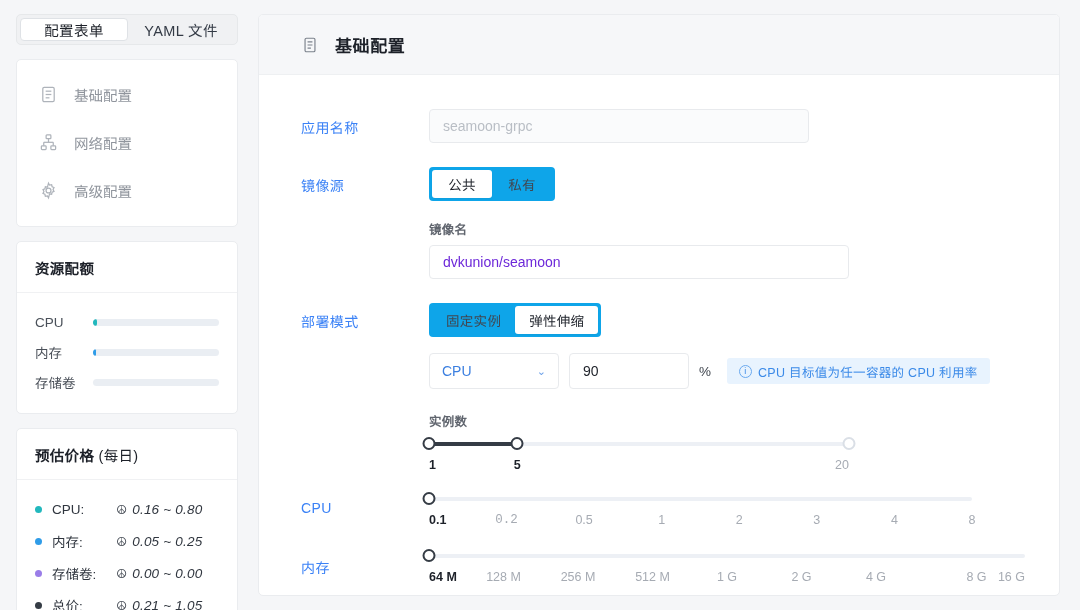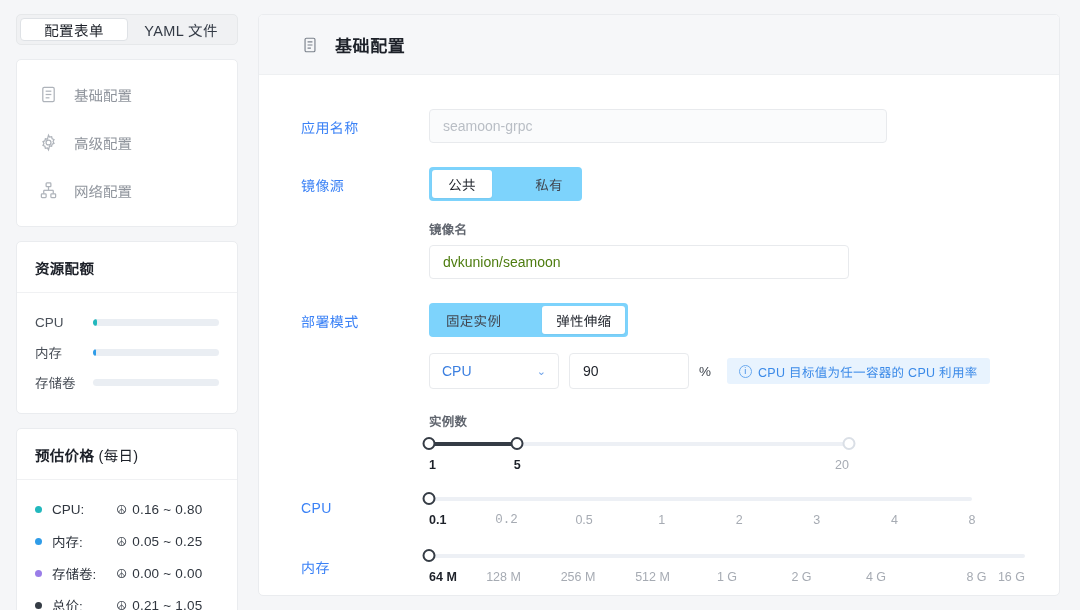--- a/index.html
+++ b/index.html
@@ -50,21 +50,21 @@
   .quota-row { display: flex; align-items: center; height: 30px; }
   .quota-label { width: 58px; flex: 0 0 58px; font-size: 13.5px; color: #4a5059; }
   .bar { flex: 1; height: 7px; border-radius: 4px; background: #eaeef3; overflow: hidden; }
   .bar > i { display: block; height: 100%; border-radius: 4px; }
 
   .price-body { padding: 13px 18px 16px 18px; }
   .price-row { display: flex; align-items: center; height: 32px; font-size: 13.5px; color: #30363f; }
   .dot { width: 7px; height: 7px; border-radius: 50%; flex: 0 0 7px; margin-right: 10px; }
   .price-key { width: 64px; flex: 0 0 64px; }
   .coin { margin-right: 5px; font-size: 12.5px; color: #4a5059; }
-  .price-val { letter-spacing: .2px; }
+  .price-val { letter-spacing: .2px; font-style: italic; }
 
   
   .main {
     flex: 1; background: #ffffff; border: 1px solid #eaecef;
     border-radius: 5px; display: flex; flex-direction: column; overflow: hidden;
   }
   .main-head {
     height: 60px; background: #f6f7f9; border-bottom: 1px solid #eef0f2;
     display: flex; align-items: center; padding: 0 0 0 42px; gap: 16px;
   }
@@ -76,29 +76,29 @@
   .frow { display: flex; align-items: flex-start; padding-left: 42px; }
   .flabel {
     width: 128px; flex: 0 0 128px; font-size: 14px; color: #3b82f6;
     padding-top: 8px; letter-spacing: .4px;
   }
   .fctl { flex: 1; padding-right: 30px; }
 
   .input {
     height: 34px; border: 1px solid #e8eaed; border-radius: 4px;
     display: flex; align-items: center; padding: 0 13px; font-size: 14px;
-    color: #4d7c0f; background: #fff;
+    color: #6d28d9; background: #fff;
   }
   .input.disabled { background: #fafbfc; color: #b9bec5; }
-  .input.w380 { width: 458px; }
+  .input.w380 { width: 380px; }
   .input.w420 { width: 420px; }
 
   .seg {
-    display: inline-flex; background: #7dd3fc; border-radius: 4px;
-    padding: 3px; height: 34px; gap: 27px;
+    display: inline-flex; background: #0ea5e9; border-radius: 4px;
+    padding: 3px; height: 34px;
   }
   .seg > div {
     display: flex; align-items: center; justify-content: center;
     min-width: 60px; padding: 0 14px; font-size: 13.5px; color: #414751;
     border-radius: 3px; cursor: pointer; letter-spacing: .3px;
   }
   .seg > div.on { background: #ffffff; color: #1d2129; box-shadow: 0 1px 2px rgba(0,0,0,.05); }
 
   .sublabel { font-size: 12.5px; color: #60656e; margin-bottom: 7px; letter-spacing: .3px; font-weight: bold; }
 
@@ -168,44 +168,44 @@
       <div class="nav-item">
         <span class="ico">
           <svg viewBox="0 0 20 20" fill="none" stroke="currentColor" stroke-width="1.3">
             <rect x="4" y="2.5" width="12" height="15" rx="1.5"></rect>
             <line x1="7" y1="6.5" x2="13" y2="6.5"></line>
             <line x1="7" y1="10" x2="13" y2="10"></line>
             <line x1="7" y1="13.5" x2="11" y2="13.5"></line>
           </svg>
         </span>
         <span>基础配置</span>
-      </div>
-      <div class="nav-item">
-        <span class="ico">
-          <svg viewBox="0 0 20 20" fill="none" stroke="currentColor" stroke-width="1.3">
-            <circle cx="10" cy="10" r="2.6"></circle>
-            <path d="M10 2.3l1.1 1.9 2.2-.3.5 2.1 2 .9-1 2 1 2-2 .9-.5 2.1-2.2-.3L10 17.7l-1.1-1.9-2.2.3-.5-2.1-2-.9 1-2-1-2 2-.9.5-2.1 2.2.3z"></path>
-          </svg>
-        </span>
-        <span>高级配置</span>
       </div>
       <div class="nav-item">
         <span class="ico">
           <svg viewBox="0 0 20 20" fill="none" stroke="currentColor" stroke-width="1.3">
             <rect x="7.5" y="2" width="5" height="4" rx="0.8"></rect>
             <rect x="2.5" y="13.5" width="5" height="4" rx="0.8"></rect>
             <rect x="12.5" y="13.5" width="5" height="4" rx="0.8"></rect>
             <line x1="10" y1="6" x2="10" y2="9.8"></line>
             <line x1="5" y1="9.8" x2="15" y2="9.8"></line>
             <line x1="5" y1="9.8" x2="5" y2="13.5"></line>
             <line x1="15" y1="9.8" x2="15" y2="13.5"></line>
           </svg>
         </span>
         <span>网络配置</span>
       </div>
+      <div class="nav-item">
+        <span class="ico">
+          <svg viewBox="0 0 20 20" fill="none" stroke="currentColor" stroke-width="1.3">
+            <circle cx="10" cy="10" r="2.6"></circle>
+            <path d="M10 2.3l1.1 1.9 2.2-.3.5 2.1 2 .9-1 2 1 2-2 .9-.5 2.1-2.2-.3L10 17.7l-1.1-1.9-2.2.3-.5-2.1-2-.9 1-2-1-2 2-.9.5-2.1 2.2.3z"></path>
+          </svg>
+        </span>
+        <span>高级配置</span>
+      </div>
     </div>
 
     <div class="card">
       <div class="card-title">资源配额</div>
       <div class="quota-body">
         <div class="quota-row">
           <div class="quota-label">CPU</div>
           <div class="bar">
               <i id="q0" style="width: 3%; background: rgb(34, 184, 189);"></i>
             </div>

